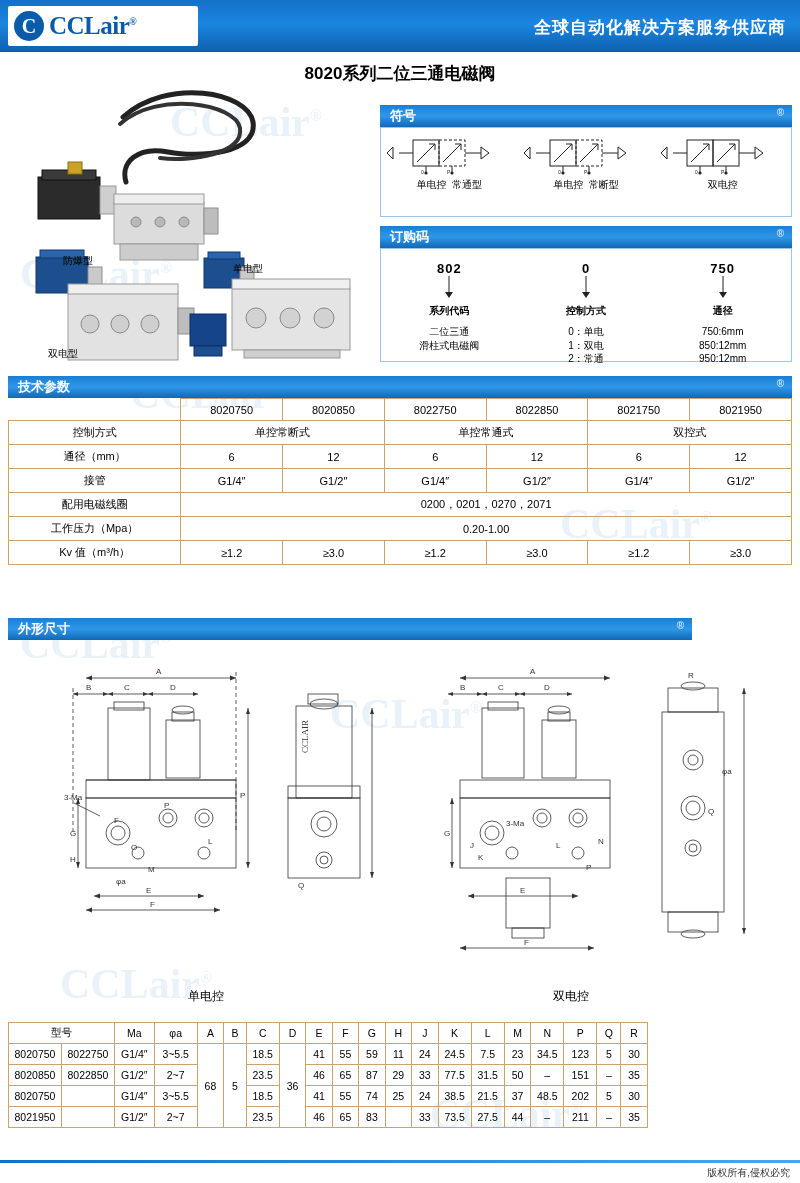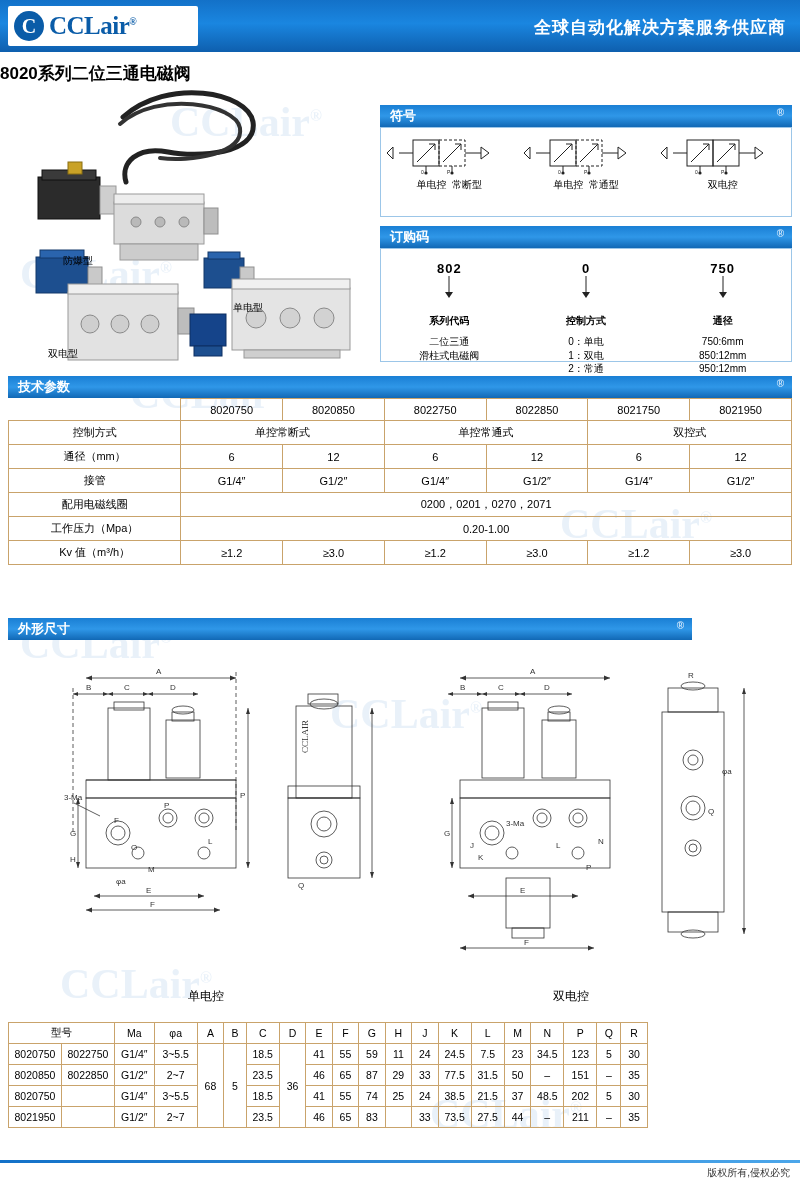--- a/index.html
+++ b/index.html
@@ -38,21 +38,21 @@
   }
   .logo-reg { font-size: 10px; vertical-align: super; color: #0a5ca8; }
   .header-slogan {
     position: absolute; right: 14px; top: 16px;
     color: #fff; font-size: 17px; font-weight: bold; letter-spacing: 1px;
   }
 
   
   .doc-title {
     position: absolute; left: 0; top: 62px; width: 800px;
-    text-align: left; font-size: 17px; font-weight: bold;
+    text-align: center; font-size: 17px; font-weight: bold;
   }
 
   
   .bar {
     position: absolute; height: 22px;
     background: linear-gradient(to bottom, #1a7fd4 0%, #2f97e8 50%, #1168b5 100%);
     color: #fff; font-weight: bold; font-size: 13px;
     display: flex; align-items: center; padding-left: 10px;
   }
   .bar-reg { position: absolute; right: 8px; top: 2px; font-size: 10px; color: #cfe6fb; }
@@ -68,21 +68,21 @@
   .sym-item { text-align: center; width: 128px; }
   .sym-cap { font-size: 10px; margin-top: 2px; }
   .sym-cap span { display: inline-block; }
 
   
   #order-bar { left: 380px; top: 226px; width: 412px; }
   #order-panel { left: 380px; top: 248px; width: 412px; height: 114px; }
   .order-top { display: flex; padding-top: 12px; }
   .order-col { flex: 1; text-align: center; }
   .order-code { font-size: 13px; font-weight: bold; letter-spacing: 1px; }
-  .order-name { font-size: 10px; font-weight: bold; margin-top: 12px; }
+  .order-name { font-size: 10px; font-weight: bold; margin-top: 2px; }
   .order-desc { font-size: 10px; line-height: 1.35; margin-top: 7px; }
 
   
   #product-area { position: absolute; left: 8px; top: 62px; width: 360px; height: 300px; }
   .prod-label { position: absolute; font-size: 10px; }
 
   
   #tech-bar { left: 8px; top: 376px; width: 784px; }
   #tech-table { position: absolute; left: 8px; top: 398px; width: 784px; }
   table.spec { border-collapse: collapse; width: 100%; font-size: 11px; }
@@ -191,21 +191,21 @@
         <rect x="224" y="226" width="118" height="62" fill="#e4e4e4" stroke="#999"></rect>
         <rect x="224" y="217" width="118" height="10" fill="#f0f0f0" stroke="#999"></rect>
         <circle cx="248" cy="256" r="10" fill="#d2d2d2" stroke="#8a8a8a"></circle>
         <circle cx="282" cy="256" r="10" fill="#d2d2d2" stroke="#8a8a8a"></circle>
         <circle cx="316" cy="256" r="10" fill="#d2d2d2" stroke="#8a8a8a"></circle>
         <rect x="236" y="288" width="96" height="8" fill="#cfcfcf" stroke="#999"></rect>
       </g>
     </svg>
     <div class="prod-label" style="left:55px; top:192px;">防爆型</div>
     <div class="prod-label" style="left:40px; top:285px;">双电型</div>
-    <div class="prod-label" style="left:225px; top:200px;margin-top:39px;">单电型</div>
+    <div class="prod-label" style="left:225px; top:200px;">单电型</div>
   </div>
 
   <div class="bar" id="symbol-bar">
     <span>符号</span>
     <span class="bar-reg">®</span>
   </div>
   <div class="panel" id="symbol-panel">
     <div class="sym-row">
       <div class="sym-item">
         <svg width="112" height="42" viewBox="0 0 112 42">
@@ -219,42 +219,42 @@
           <path d="M8 13 l0 12 l-6 -6 z" fill="none" stroke="#222"></path>
           <path d="M80 19 L96 19" stroke="#222"></path>
           <path d="M96 13 l8 6 l-8 6 z" fill="none" stroke="#222"></path>
           <path d="M41 32 L41 38" stroke="#222"></path>
           <circle cx="41" cy="39" r="1.6" fill="#222"></circle>
           <path d="M67 32 L67 38" stroke="#222"></path>
           <circle cx="67" cy="39" r="1.6" fill="#222"></circle>
           <text x="36" y="40" font-size="5" fill="#222">0</text>
           <text x="62" y="40" font-size="5" fill="#222">P</text>
         </svg>
-        <div class="sym-cap"><span>单电控</span>&nbsp;&nbsp;<span>常断型</span></div>
+        <div class="sym-cap"><span>单电控</span>&nbsp;&nbsp;<span>常通型</span></div>
       </div>
       <div class="sym-item">
         <svg width="112" height="42" viewBox="0 0 112 42">
           <rect x="28" y="6" width="26" height="26" fill="none" stroke="#222"></rect>
           <rect x="54" y="6" width="26" height="26" fill="none" stroke="#222" stroke-dasharray="3,2"></rect>
           <path d="M32 28 L50 10" stroke="#222" fill="none"></path>
           <path d="M50 10 l-6 0 M50 10 l0 6" stroke="#222" fill="none"></path>
           <path d="M58 28 L76 10" stroke="#222" fill="none"></path>
           <path d="M76 10 l-6 0 M76 10 l0 6" stroke="#222" fill="none"></path>
           <path d="M14 19 L28 19" stroke="#222"></path>
           <path d="M8 13 l0 12 l-6 -6 z" fill="none" stroke="#222"></path>
           <path d="M80 19 L96 19" stroke="#222"></path>
           <path d="M96 13 l8 6 l-8 6 z" fill="none" stroke="#222"></path>
           <path d="M41 32 L41 38" stroke="#222"></path>
           <circle cx="41" cy="39" r="1.6" fill="#222"></circle>
           <path d="M67 32 L67 38" stroke="#222"></path>
           <circle cx="67" cy="39" r="1.6" fill="#222"></circle>
           <text x="36" y="40" font-size="5" fill="#222">0</text>
           <text x="62" y="40" font-size="5" fill="#222">P</text>
         </svg>
-        <div class="sym-cap"><span>单电控</span>&nbsp;&nbsp;<span>常通型</span></div>
+        <div class="sym-cap"><span>单电控</span>&nbsp;&nbsp;<span>常断型</span></div>
       </div>
       <div class="sym-item">
         <svg width="112" height="42" viewBox="0 0 112 42">
           <rect x="28" y="6" width="26" height="26" fill="none" stroke="#222"></rect>
           <rect x="54" y="6" width="26" height="26" fill="none" stroke="#222"></rect>
           <path d="M32 28 L50 10" stroke="#222" fill="none"></path>
           <path d="M50 10 l-6 0 M50 10 l0 6" stroke="#222" fill="none"></path>
           <path d="M58 28 L76 10" stroke="#222" fill="none"></path>
           <path d="M76 10 l-6 0 M76 10 l0 6" stroke="#222" fill="none"></path>
           <path d="M14 19 L28 19" stroke="#222"></path>

